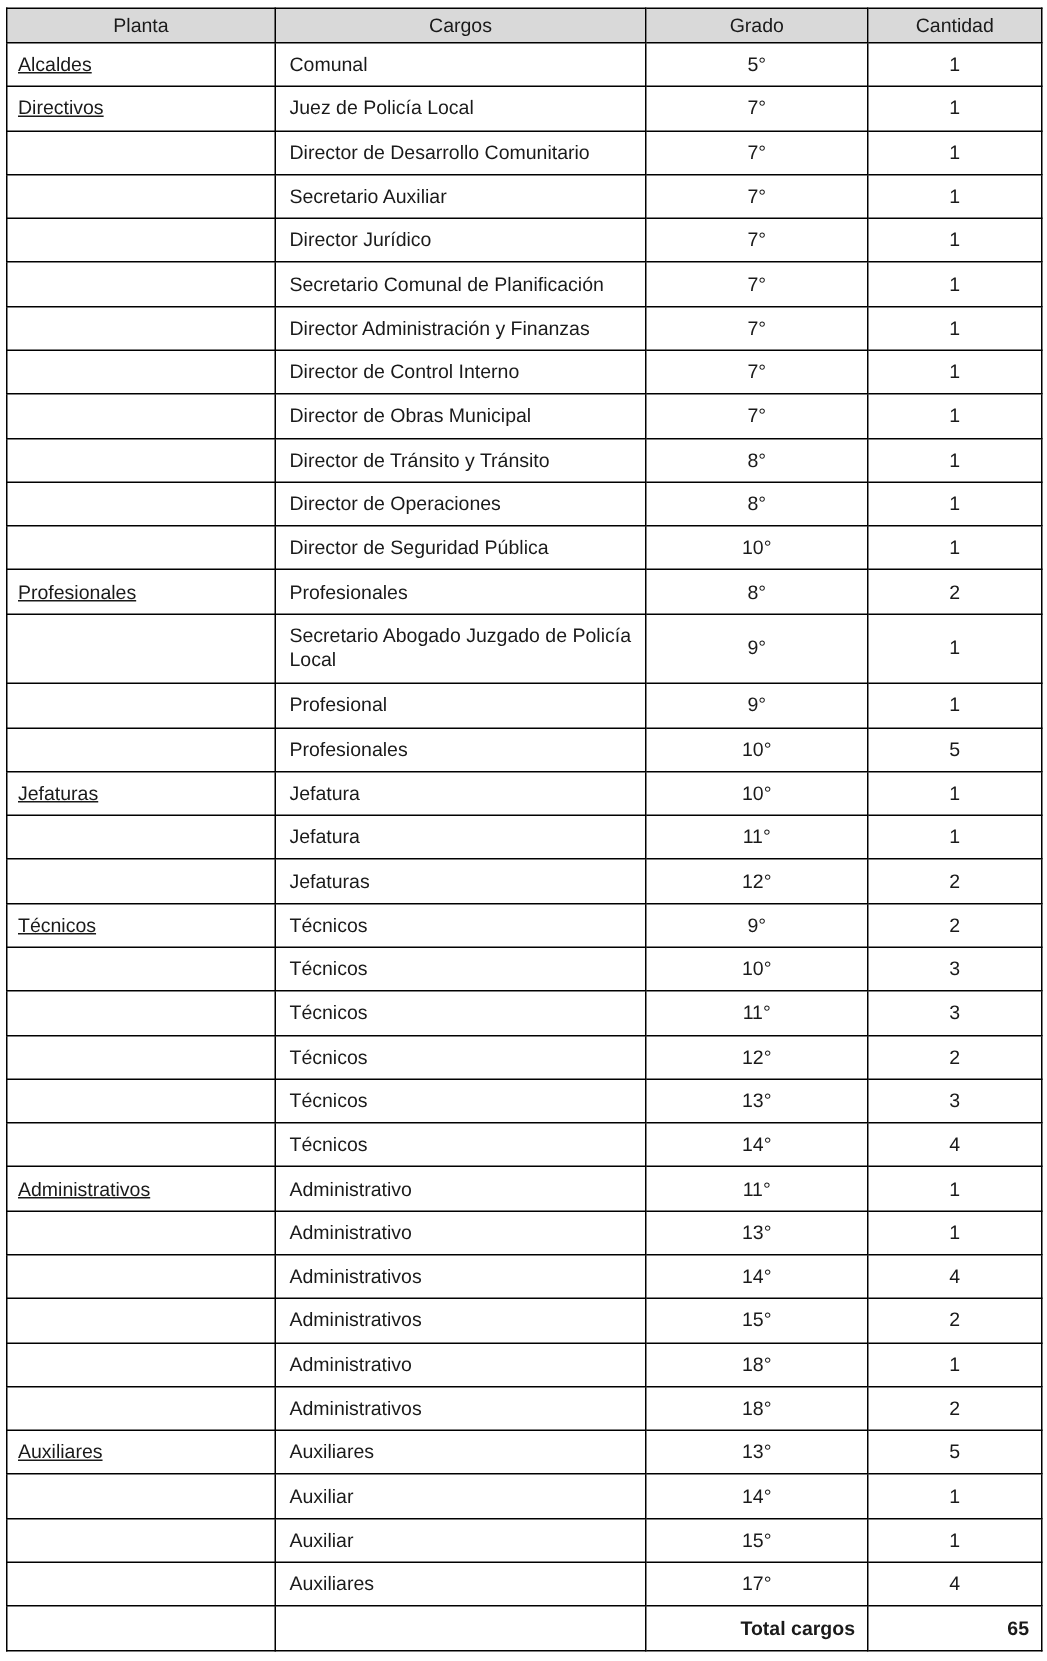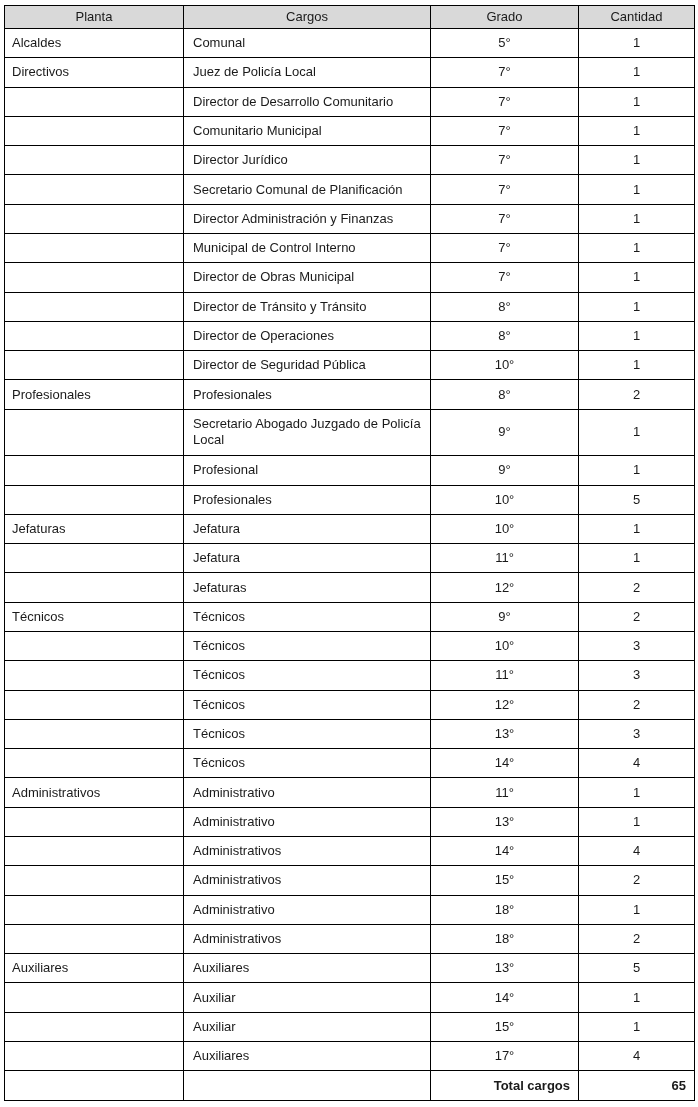--- a/index.html
+++ b/index.html
@@ -33,21 +33,21 @@
     line-height: 16px;
     box-sizing: border-box;
     overflow: hidden;
   }
   thead th {
     background: #d9d9d9;
     text-align: center;
     font-weight: normal;
     padding: 3px 6px;
   }
-  td.col0 { text-align: left; padding-left: 7px; }
+  td.col0 { text-align: left; padding-left: 7px; text-decoration: underline; }
   td.col1 { text-align: left; padding-left: 9px; }
   td.col2 { text-align: center; }
   td.col3 { text-align: center; }
   td.total-label, td.total-value {
     font-weight: bold;
     text-align: right;
   }
 </style>
 </head>
 <body>
@@ -82,21 +82,21 @@
           <td class="col3">1</td>
         </tr>
         <tr>
           <td class="col0"></td>
           <td class="col1">Director de Desarrollo Comunitario</td>
           <td class="col2">7°</td>
           <td class="col3">1</td>
         </tr>
         <tr>
           <td class="col0"></td>
-          <td class="col1">Comunitario Municipal</td>
+          <td class="col1">Secretario Auxiliar</td>
           <td class="col2">7°</td>
           <td class="col3">1</td>
         </tr>
         <tr>
           <td class="col0"></td>
           <td class="col1">Director Jurídico</td>
           <td class="col2">7°</td>
           <td class="col3">1</td>
         </tr>
         <tr>
@@ -106,21 +106,21 @@
           <td class="col3">1</td>
         </tr>
         <tr>
           <td class="col0"></td>
           <td class="col1">Director Administración y Finanzas</td>
           <td class="col2">7°</td>
           <td class="col3">1</td>
         </tr>
         <tr>
           <td class="col0"></td>
-          <td class="col1">Municipal de Control Interno</td>
+          <td class="col1">Director de Control Interno</td>
           <td class="col2">7°</td>
           <td class="col3">1</td>
         </tr>
         <tr>
           <td class="col0"></td>
           <td class="col1">Director de Obras Municipal</td>
           <td class="col2">7°</td>
           <td class="col3">1</td>
         </tr>
         <tr>

